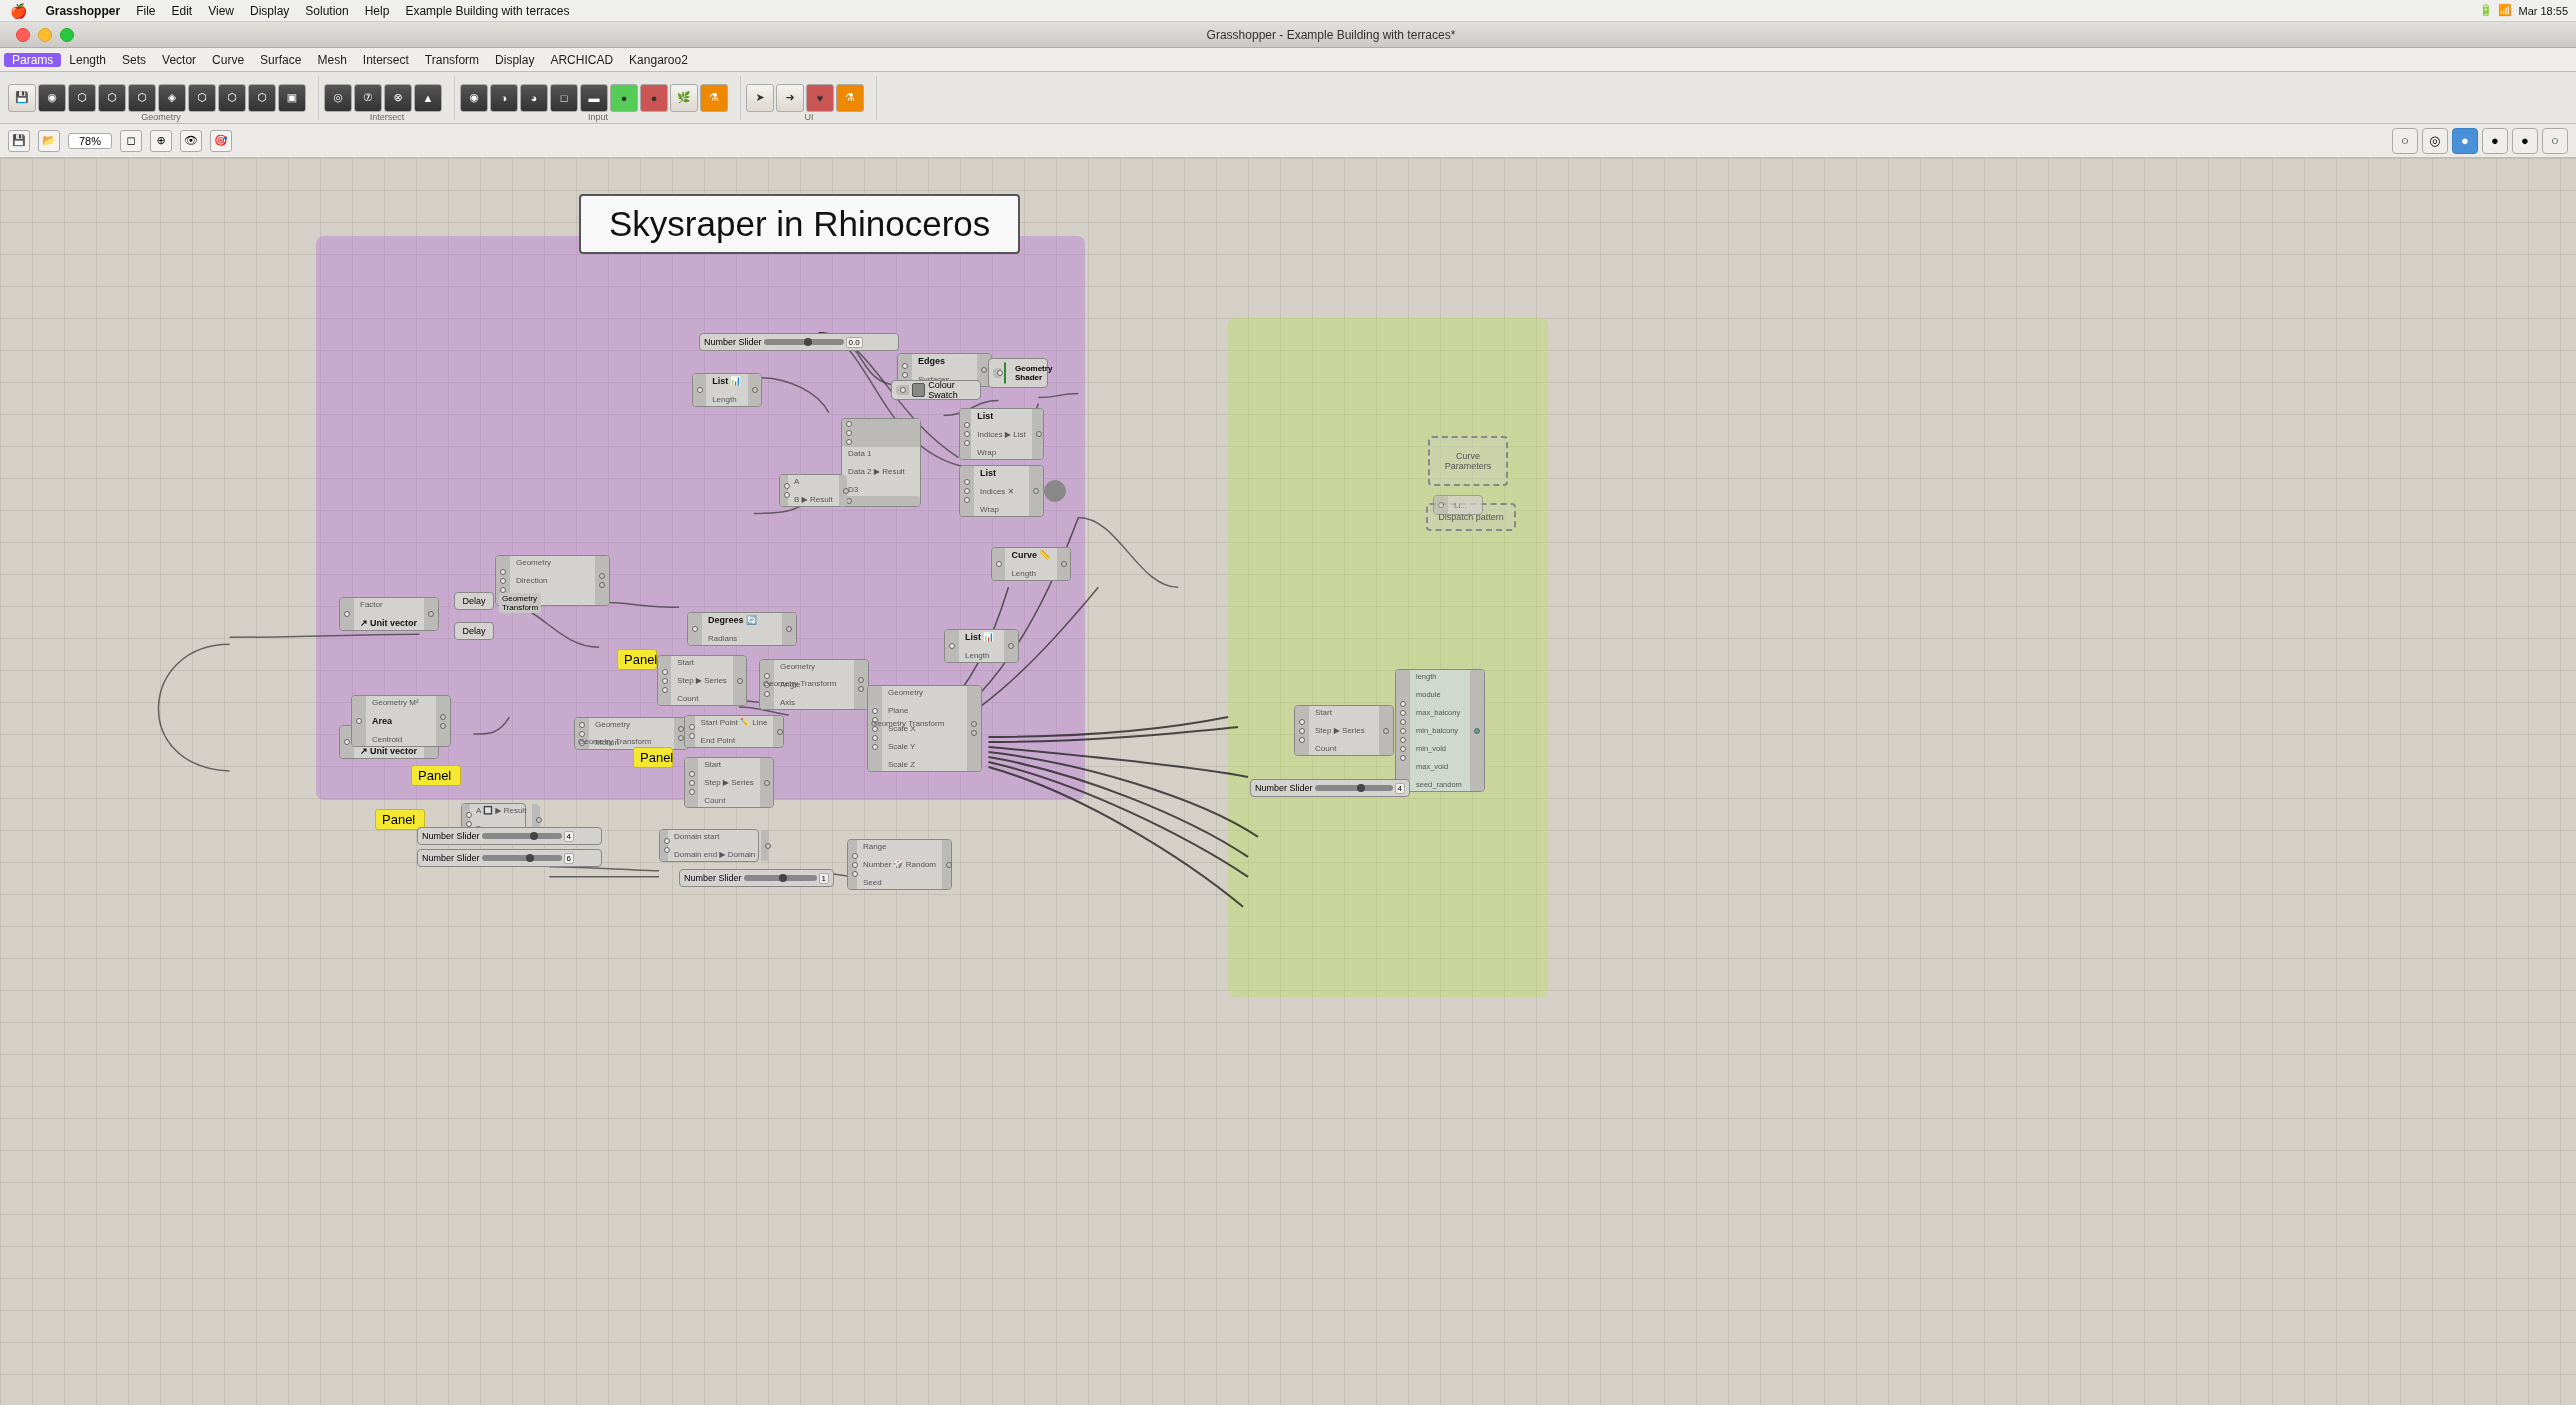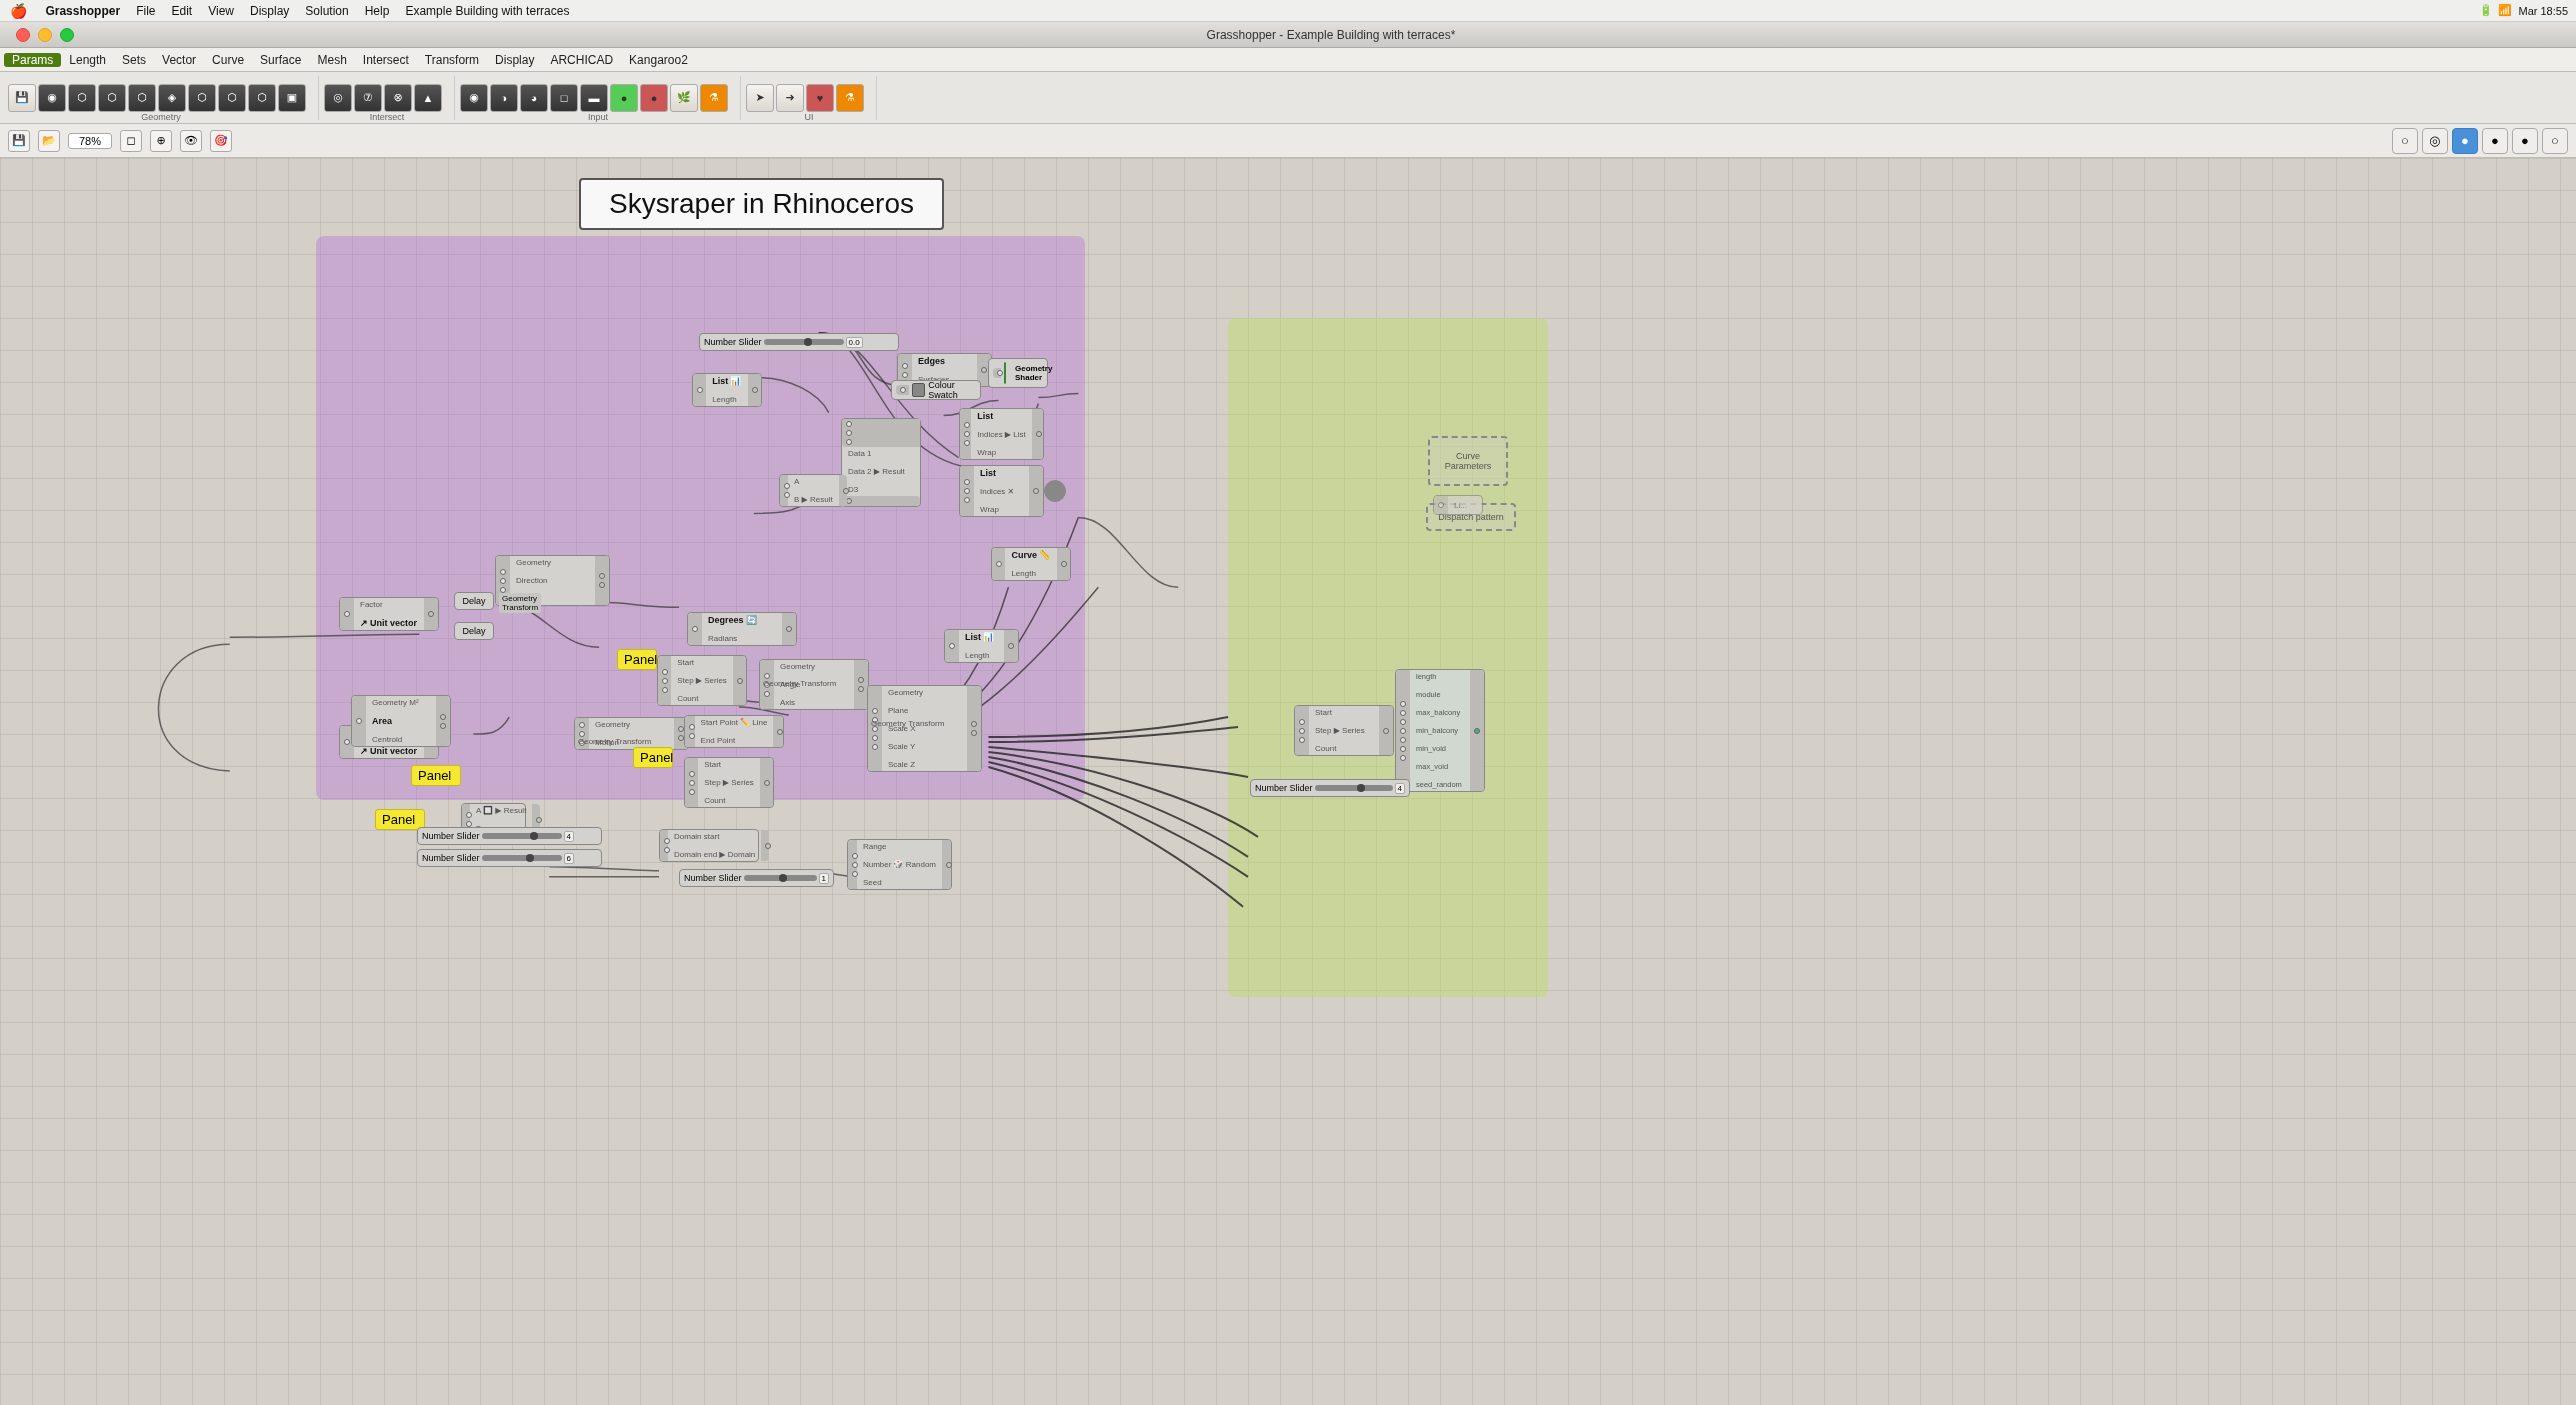--- a/index.html
+++ b/index.html
@@ -85,21 +85,21 @@
       font-size: 12px;
       color: #222;
       padding-left: 4px;
     }
     .gh-menu-item {
       padding: 0 8px;
       cursor: default;
       white-space: nowrap;
     }
     .gh-menu-item.active {
-      background: #4d7c0f;
+      background: #8b5cf6;
       color: white;
       border-radius: 3px;
     }
 
     
     .gh-toolbar {
       height: 52px;
       background: #e8e6e2;
       border-bottom: 1px solid #bbb;
       display: flex;
@@ -217,27 +217,27 @@
       left: 1228px;
       width: 320px;
       height: 679px;
       background: rgba(190, 220, 100, 0.45);
       border-radius: 8px;
     }
 
     
     .canvas-title {
       position: absolute;
-      top: 20px;
+      top: 36px;
       left: 579px;
       background: #f8f8f8;
       border: 2px solid #555;
       border-radius: 4px;
       padding: 8px 28px;
-      font-size: 28px;
+      font-size: 35px;
       font-weight: 400;
       color: #111;
     }
 
     
     .gh-node {
       position: absolute;
       background: #d4d2ce;
       border: 1px solid #888;
       border-radius: 4px;

